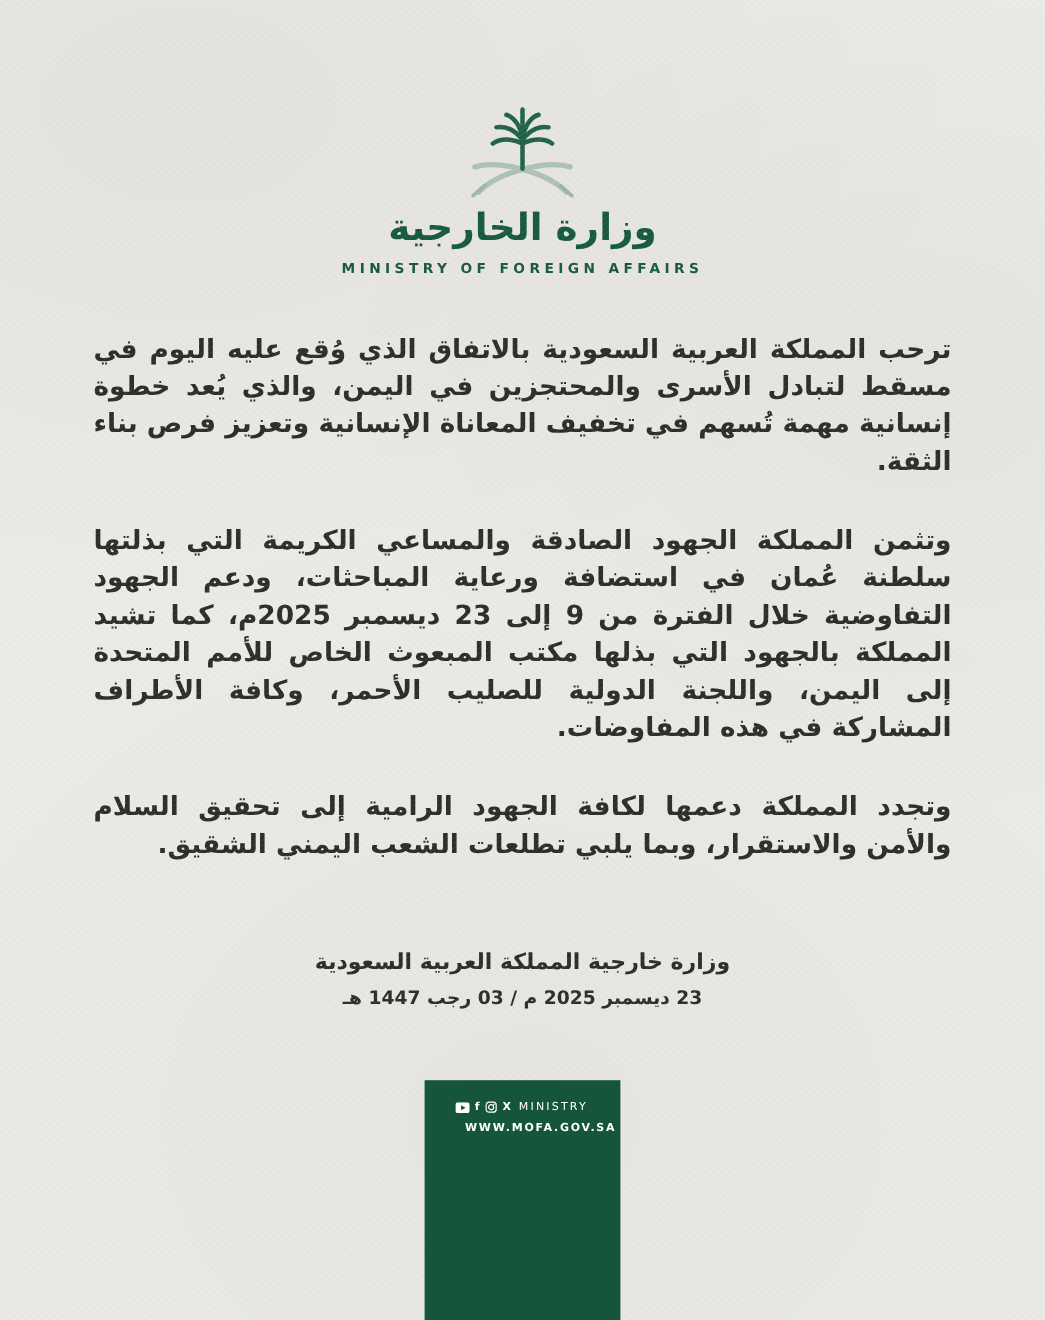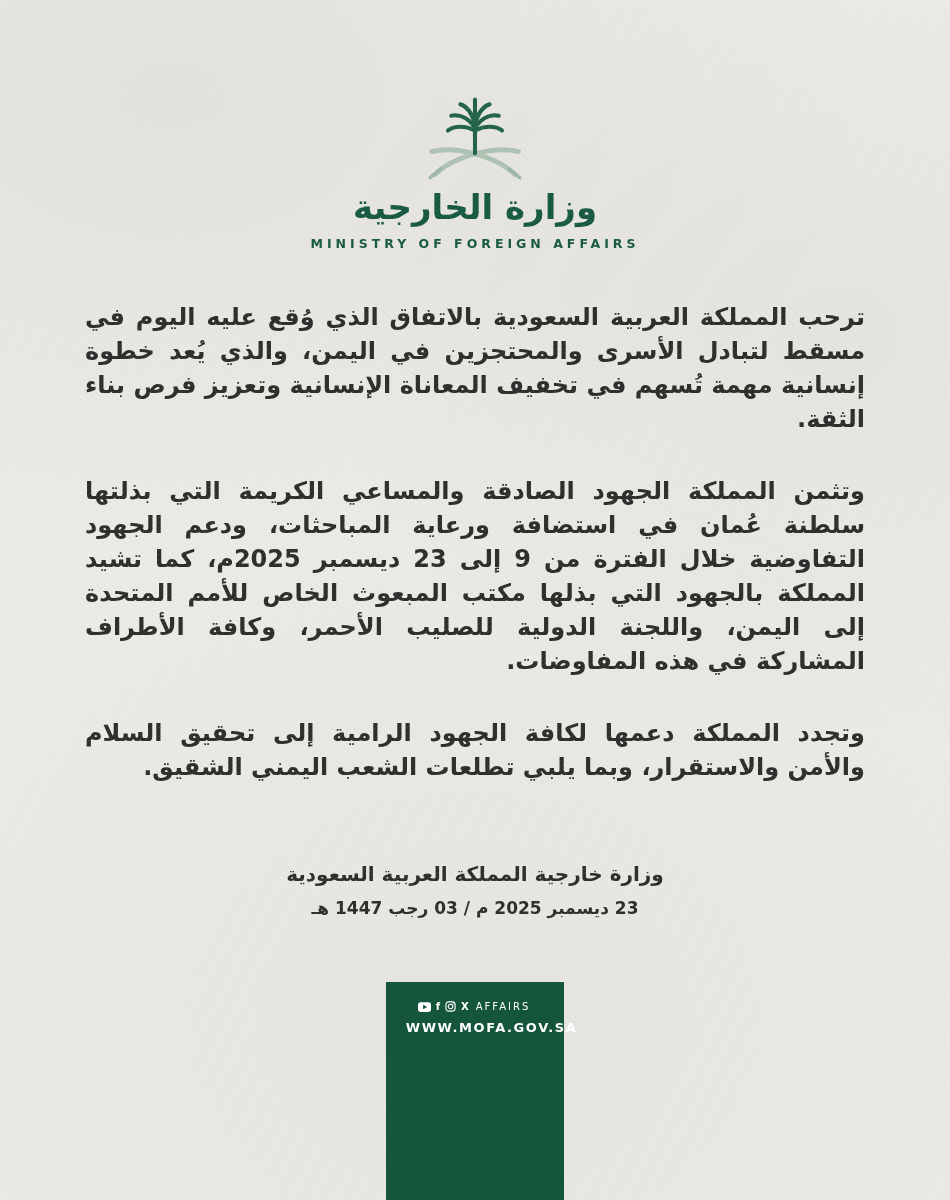--- a/index.html
+++ b/index.html
@@ -97,21 +97,21 @@
     font-size:10px;font-weight:700;line-height:1;
   }
   .social-handle{
     font-size:10px;
     letter-spacing:2px;
     margin-right:2px;
     margin-left:2px;
   }
   .website{
     margin-top:7px;
-    font-size:13px;
+    font-size:10px;
     letter-spacing:1.6px;
     font-weight:600;
     margin-left:33px;
   }
 </style>
 </head>
 <body>
 
 <div class="page">
 
@@ -163,18 +163,18 @@
       </span>
       <span class="glyph">f</span>
       <span class="glyph">
         <svg width="11" height="11" viewBox="0 0 24 24" fill="none" stroke="#ffffff" stroke-width="2.4">
             <rect x="2" y="2" width="20" height="20" rx="6"></rect>
             <circle cx="12" cy="12" r="5"></circle>
             <circle cx="17.6" cy="6.4" r="1.4" fill="#ffffff" stroke="none"></circle>
           </svg>
       </span>
       <span class="glyph">X</span>
-      <span class="social-handle">AFFAIRS</span>
+      <span class="social-handle">MINISTRY</span>
     </div>
     <div class="website">WWW.MOFA.GOV.SA</div>
   </div>
 
 </div>
 
 </body></html>

